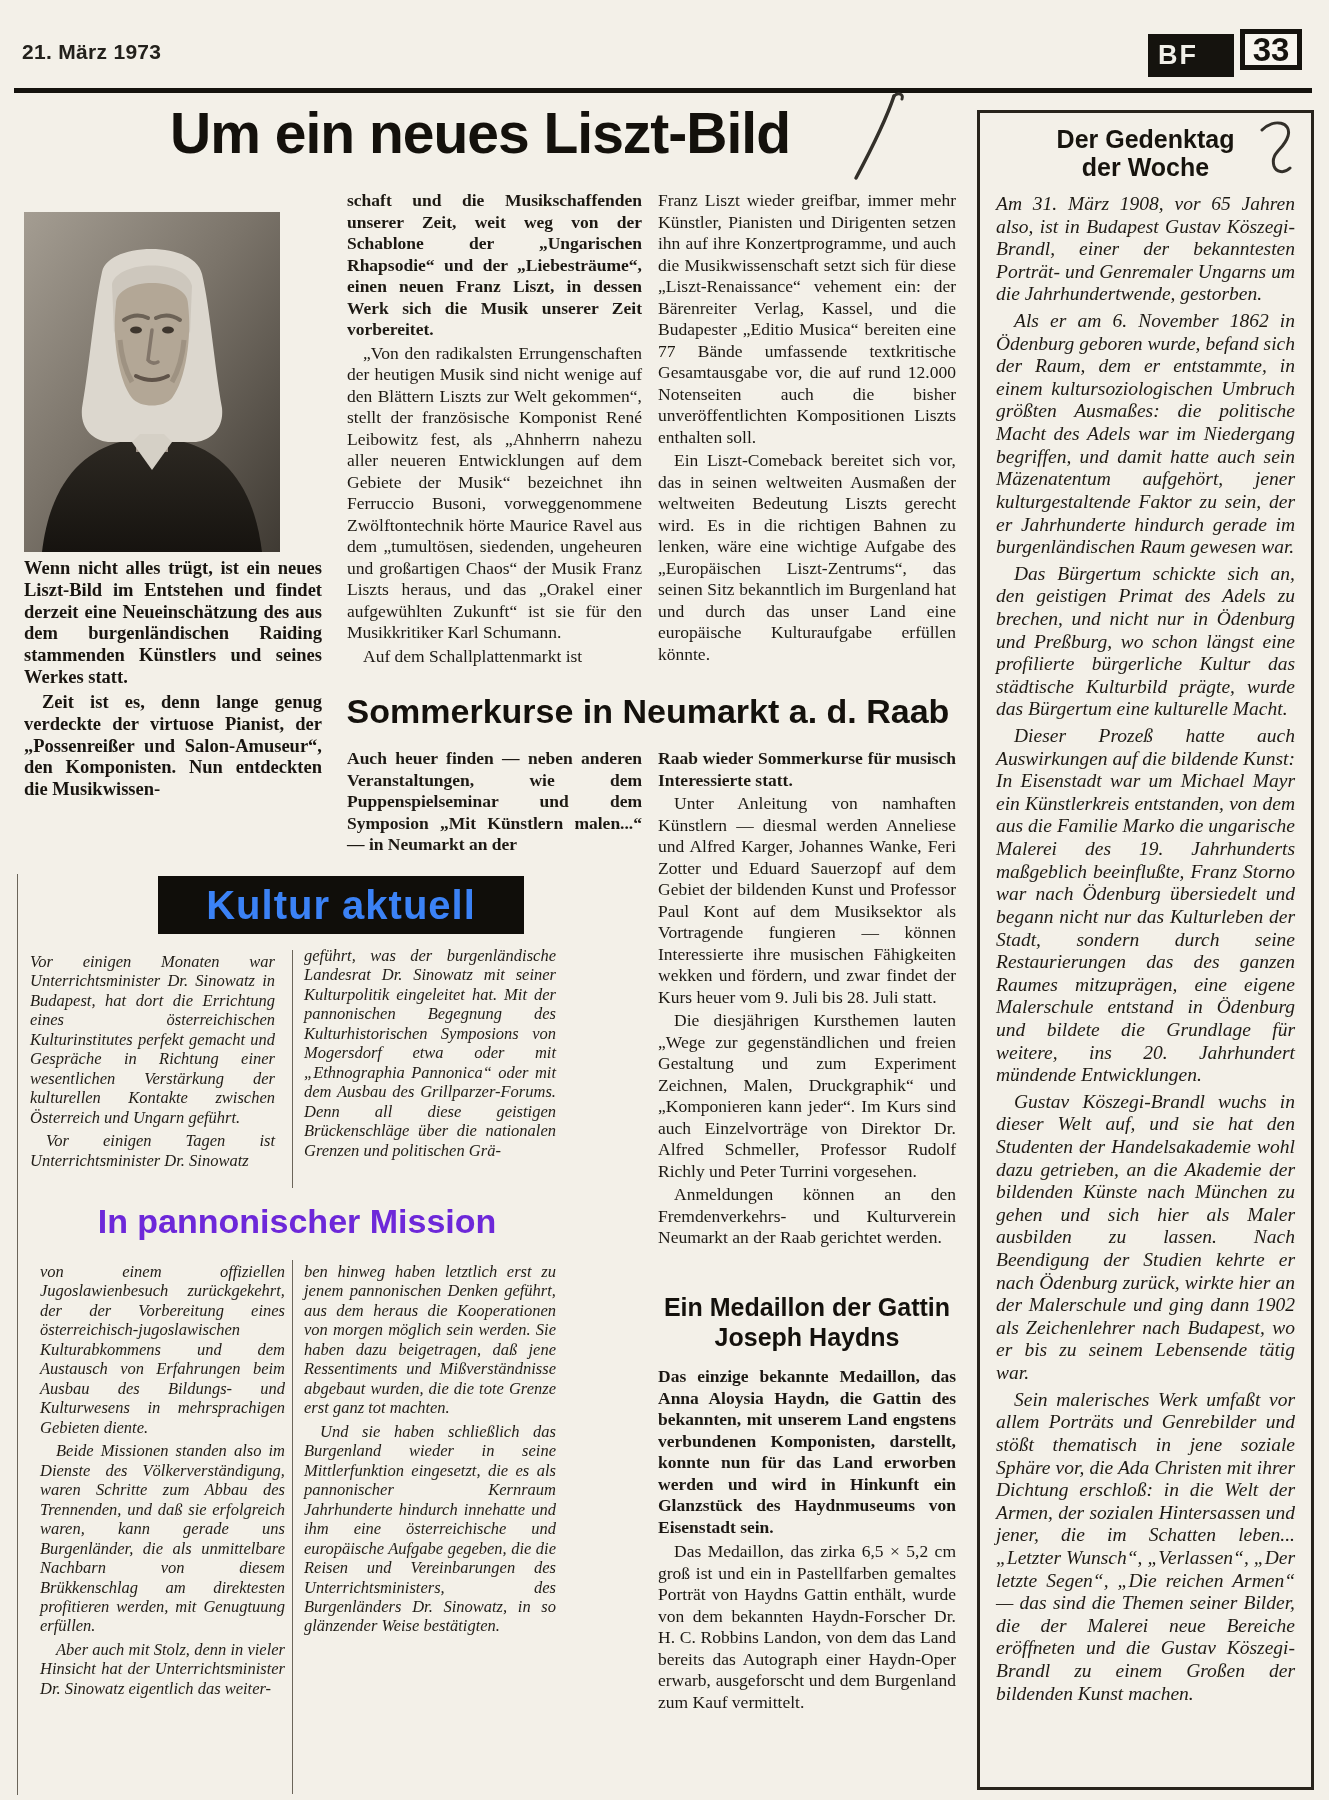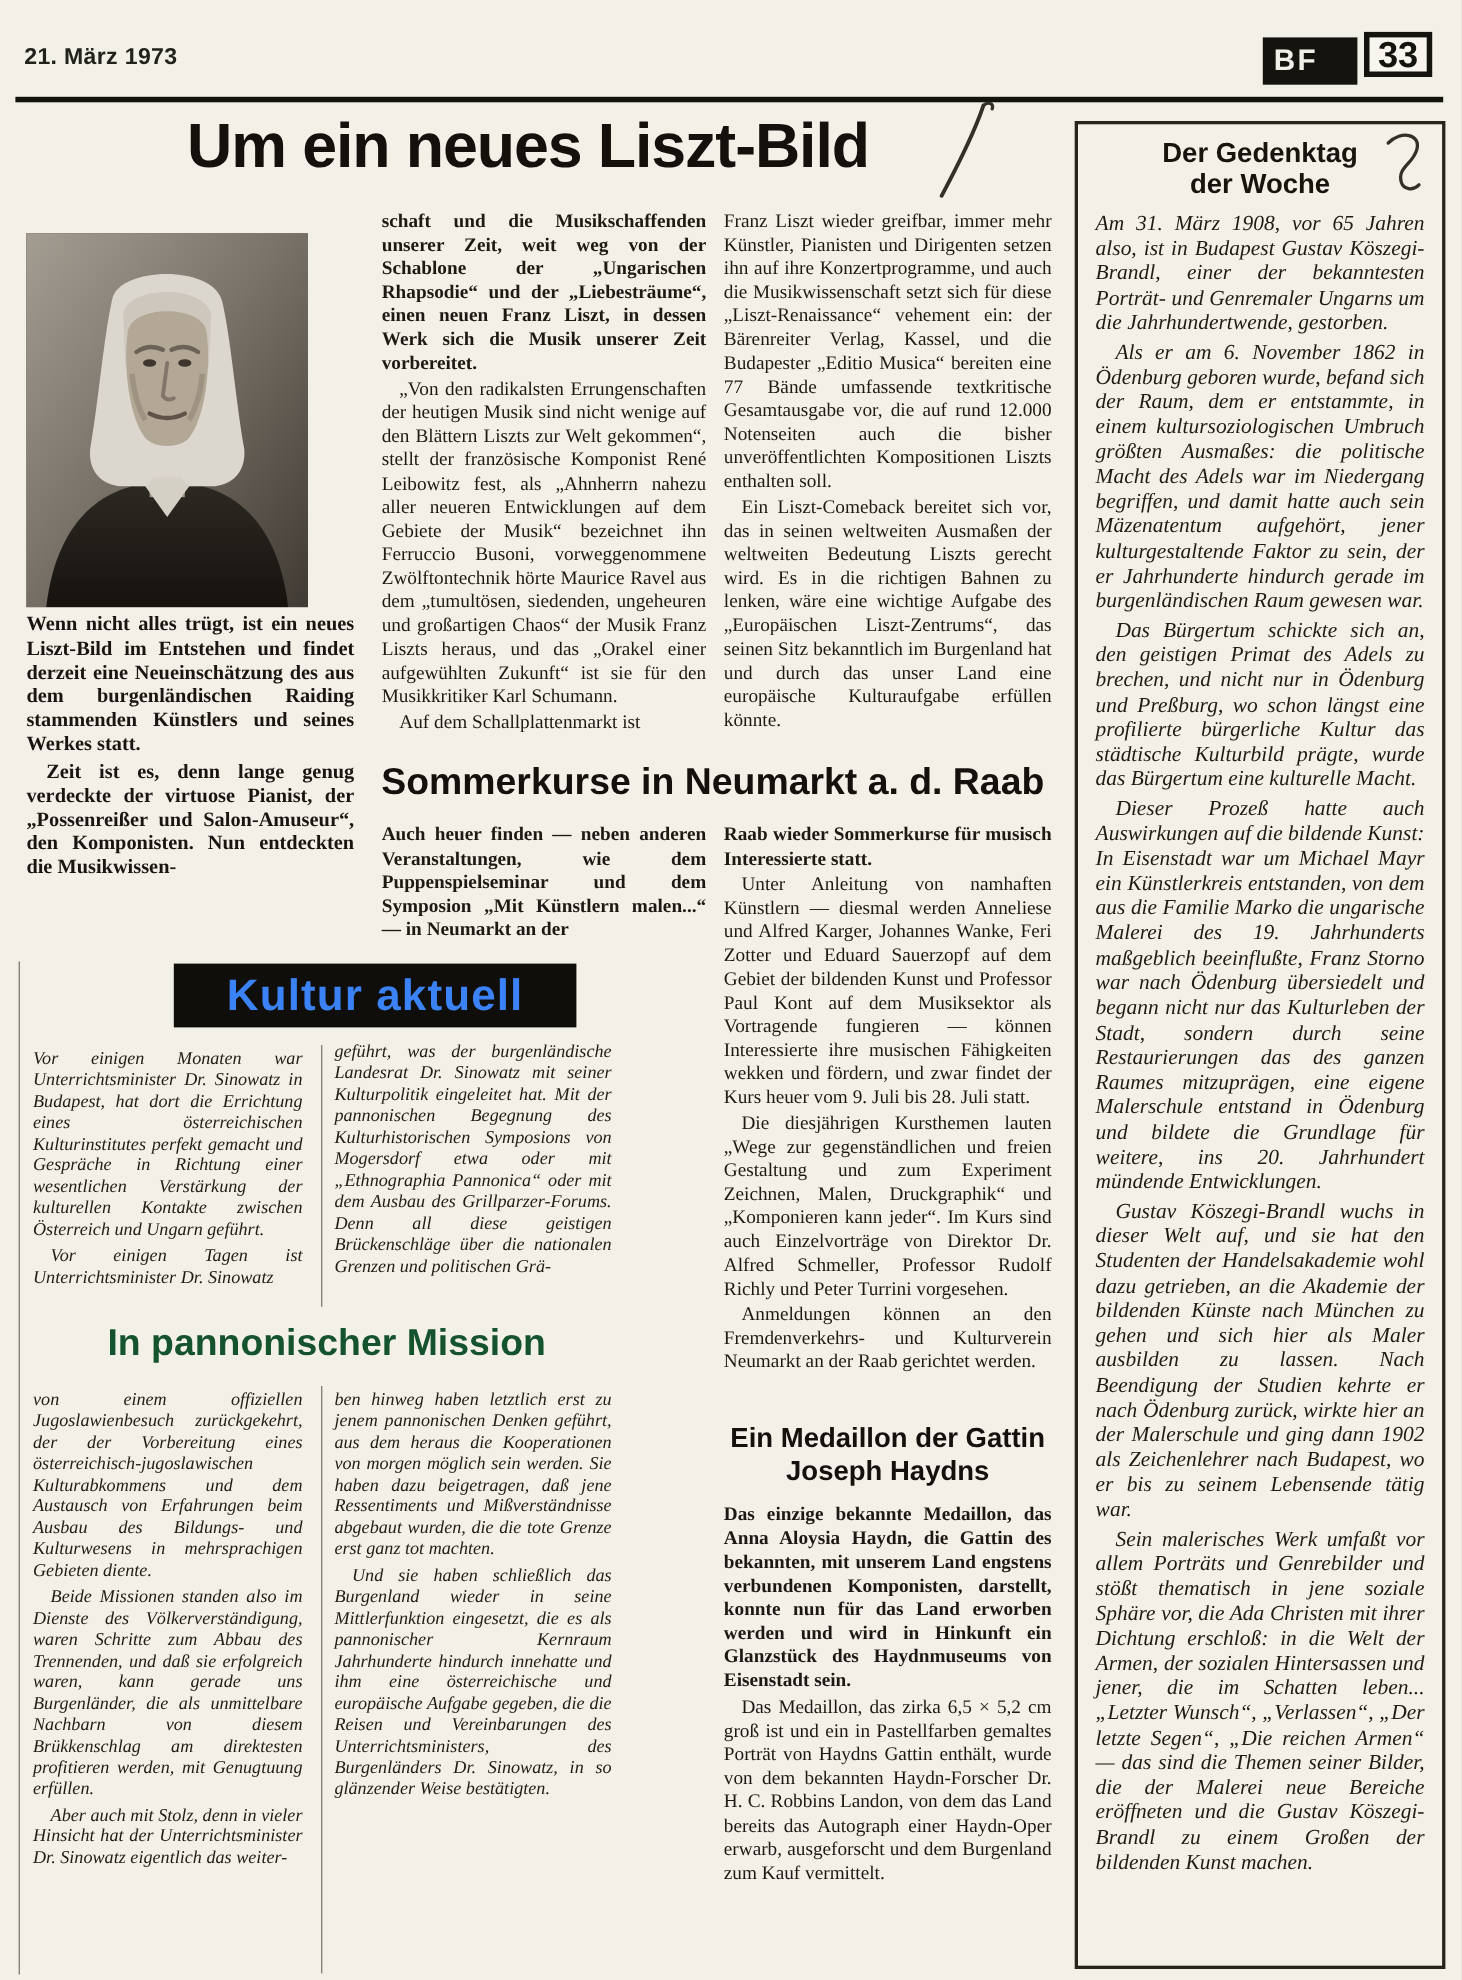--- a/index.html
+++ b/index.html
@@ -50,23 +50,23 @@
          color:#3b82f6; display:flex; align-items:center; justify-content:center;
          font-family:"Liberation Sans",sans-serif; font-weight:bold; font-size:40px; letter-spacing:1px; }
 
   .ital { position:absolute; font-style:italic; font-size:16.5px; line-height:1.18;
           text-align:justify; hyphens:auto; color:#201c16; }
   .ital p + p { text-indent:16px; margin-top:4px; }
   .kaL { left:30px; top:952px; width:245px; }
   .kaR { left:304px; top:946px; width:252px; }
 
   .mission-headline { position:absolute; left:30px; top:1202px; width:534px; text-align:center;
-          font-family:"Liberation Sans",sans-serif; font-weight:bold; font-size:34px; color:#14532d;
+          font-family:"Liberation Sans",sans-serif; font-weight:bold; font-size:34px; color:#6d28d9;
           white-space:nowrap; }
-  .mL { left:30px; top:1262px; width:245px; }
+  .mL { left:40px; top:1262px; width:245px; }
   .mR { left:304px; top:1262px; width:252px; }
 
   .medaillon { position:absolute; left:658px; top:1292px; width:298px; }
   .med-title { text-align:center; font-family:"Liberation Sans",sans-serif; font-weight:bold;
           font-size:25px; line-height:1.2; color:#14110c; }
   .medaillon p { text-align:justify; font-size:17.5px; line-height:1.23; }
   .medaillon .lead { margin-top:14px; }
   .medaillon p + p { text-indent:16px; margin-top:3px; }
 
   .sidebar { position:absolute; left:977px; top:110px; width:337px; height:1680px;

